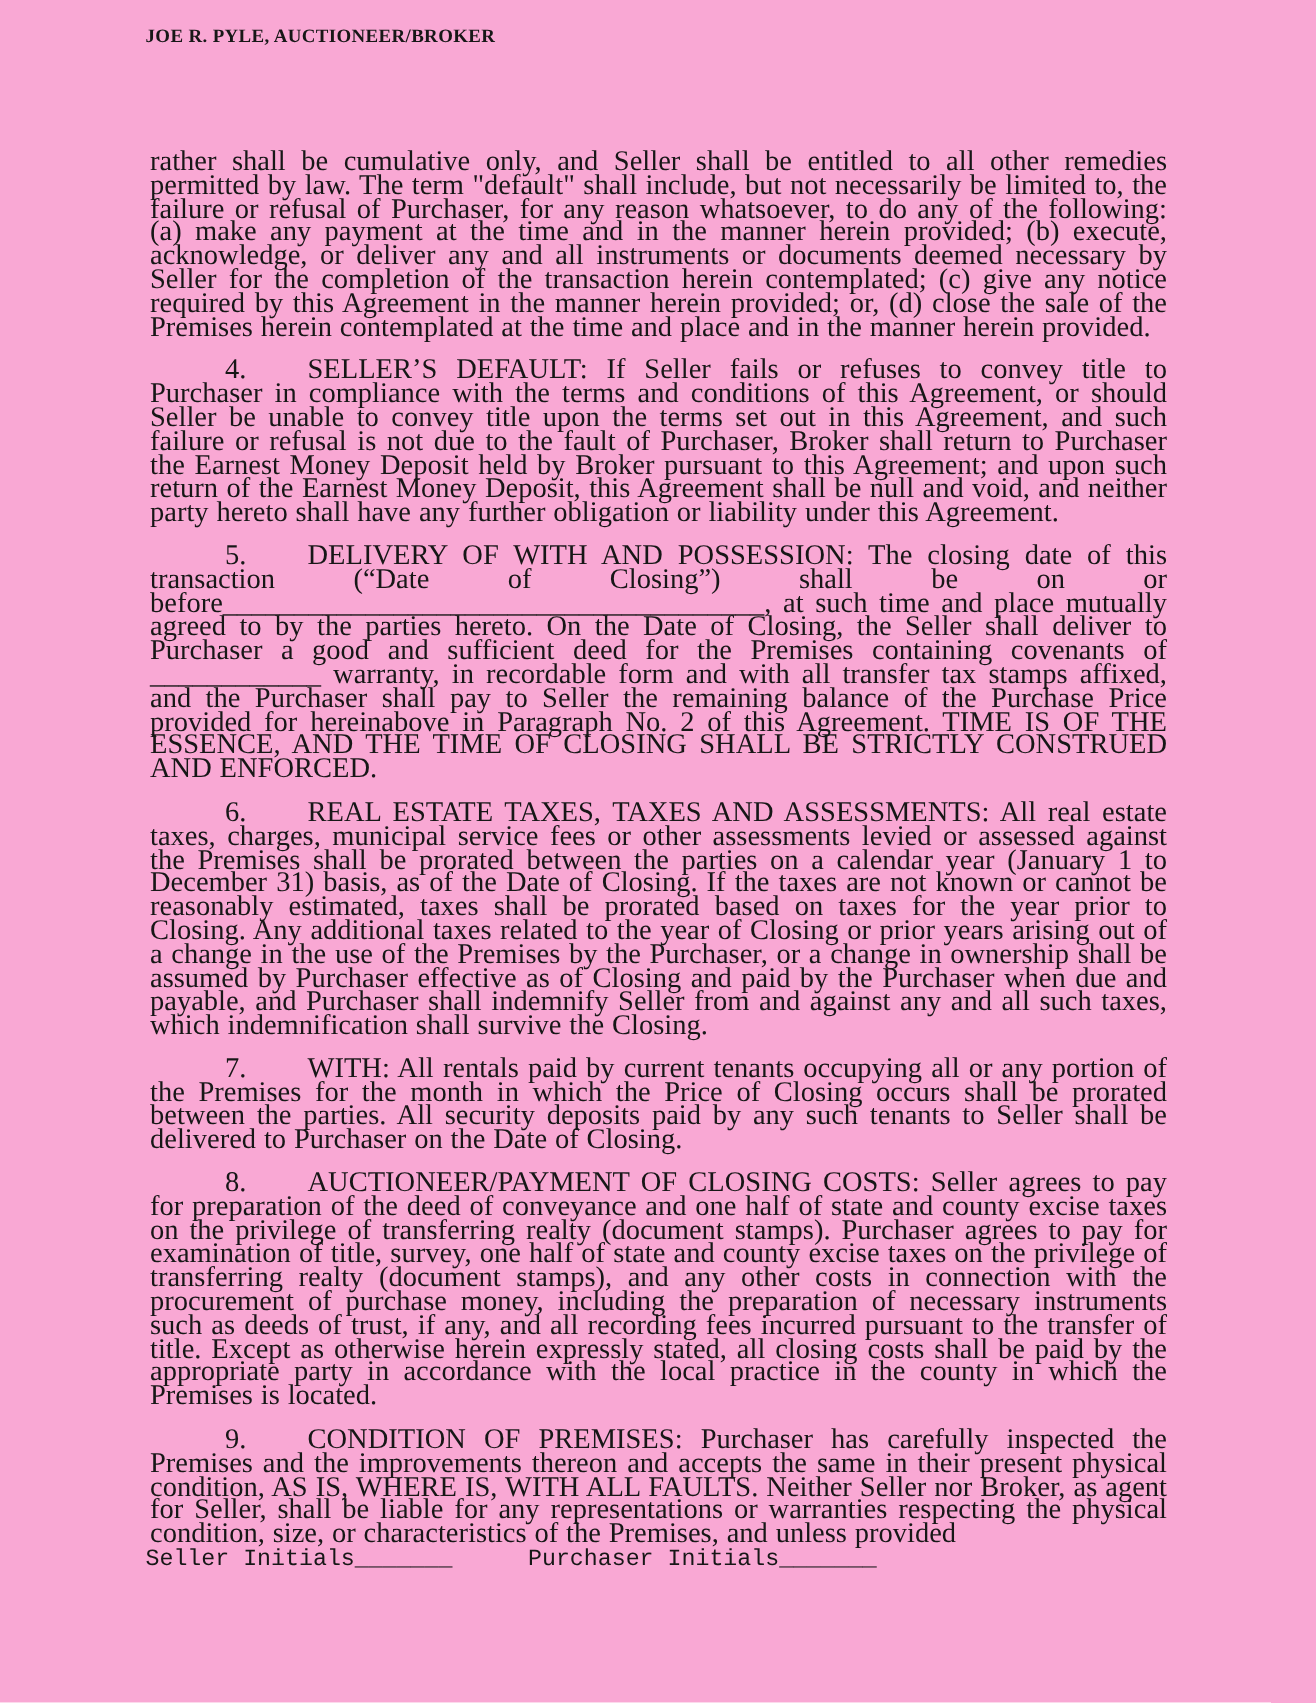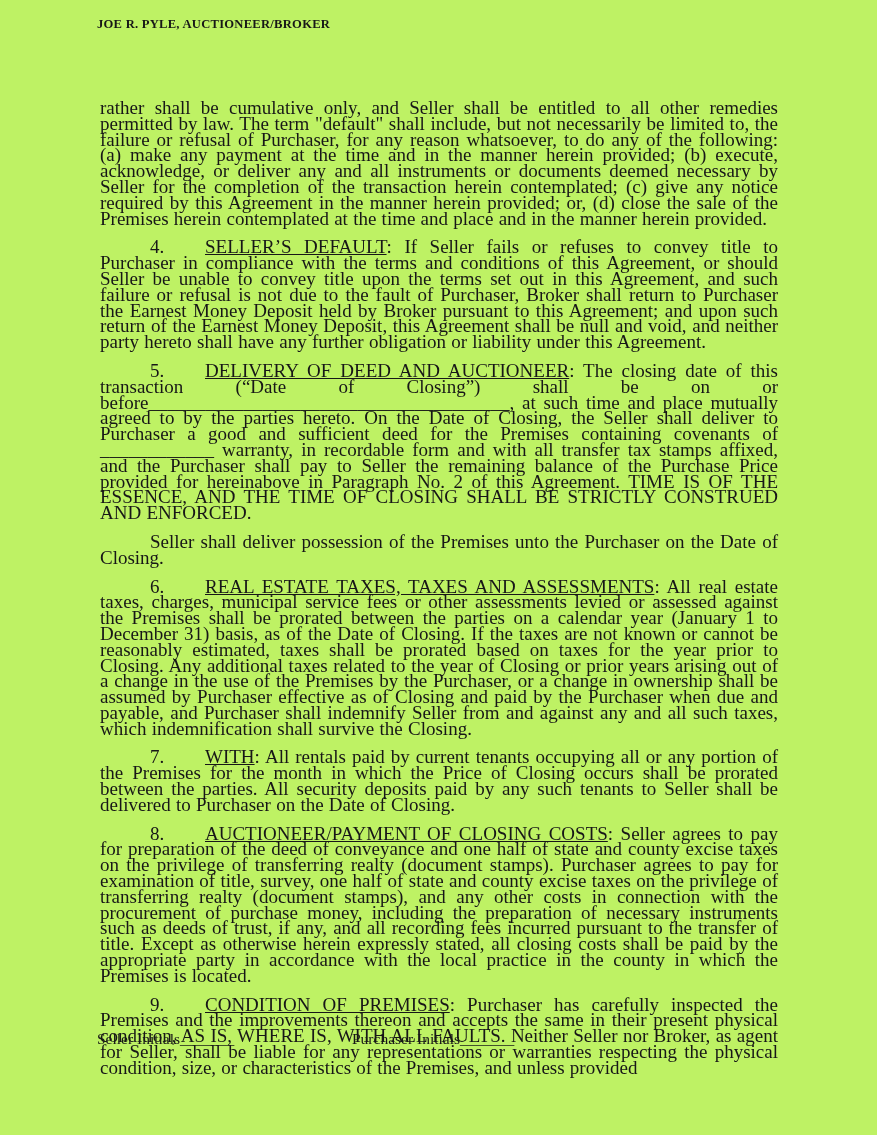--- a/index.html
+++ b/index.html
@@ -1,21 +1,21 @@
 <!DOCTYPE html>
 <html><head>
 <meta charset="utf-8">
 <style>
   * { margin: 0; padding: 0; box-sizing: border-box; }
   html, body { background: #ffffff; }
   .page {
     position: relative;
     width: 877px;
     height: 1135px;
-    background: #bef264;
+    background: #f9a8d4;
     font-family: "Liberation Serif", serif;
     color: #171717;
     overflow: hidden;
   }
   .doc-header {
     position: absolute;
     top: 17px;
     left: 97px;
     font-size: 12.6px;
     font-weight: bold;
@@ -34,50 +34,50 @@
   }
   .para { margin: 0 0 13px 0; }
   .para.numbered { text-indent: 50px; }
   .para.note { text-indent: 50px; }
   .para:last-child { margin-bottom: 0; }
   .num {
     display: inline-block;
     width: 55px;
     text-indent: 0;
   }
-  .heading { text-decoration: underline; }
+  .heading { }
   .footer-row {
     position: absolute;
     top: 1030px;
     left: 0;
     width: 802px;
     height: 24px;
     font-size: 15.5px;
+    font-family: Liberation Mono, monospace;
   }
   .seller-initials { position: absolute; left: 97px; top: 0; white-space: nowrap; }
   .purchaser-initials { position: absolute; left: 352px; top: 0; white-space: nowrap; }
 </style>
 </head>
 <body>
 
 <div class="page">
 
   <div class="doc-header">JOE R. PYLE, AUCTIONEER/BROKER</div>
 
   <div class="content">
 
     <p class="para"><span>rather shall be cumulative only, and Seller shall be entitled to all other remedies permitted by law. The term "default" shall include, but not necessarily be limited to, the failure or refusal of Purchaser, for any reason whatsoever, to do any of the following: (a) make any payment at the time and in the manner herein provided; (b) execute, acknowledge, or deliver any and all instruments or documents deemed necessary by Seller for the completion of the transaction herein contemplated; (c) give any notice required by this Agreement in the manner herein provided; or, (d) close the sale of the Premises herein contemplated at the time and place and in the manner herein provided.</span></p>
 
     <p class="para numbered"><span class="num">4.</span><span class="heading">SELLER’S DEFAULT</span><span>:</span>
       <span>If Seller fails or refuses to convey title to Purchaser in compliance with the terms and conditions of this Agreement, or should Seller be unable to convey title upon the terms set out in this Agreement, and such failure or refusal is not due to the fault of Purchaser, Broker shall return to Purchaser the Earnest Money Deposit held by Broker pursuant to this Agreement; and upon such return of the Earnest Money Deposit, this Agreement shall be null and void, and neither party hereto shall have any further obligation or liability under this Agreement.</span></p>
 
-    <p class="para numbered"><span class="num">5.</span><span class="heading">DELIVERY OF DEED AND AUCTIONEER</span><span>:</span>
+    <p class="para numbered"><span class="num">5.</span><span class="heading">DELIVERY OF WITH AND POSSESSION</span><span>:</span>
       <span>The closing date of this transaction (“Date of Closing”) shall be on or before______________________________________, at such time and place mutually agreed to by the parties hereto. On the Date of Closing, the Seller shall deliver to Purchaser a good and sufficient deed for the Premises containing covenants of ____________ warranty, in recordable form and with all transfer tax stamps affixed, and the Purchaser shall pay to Seller the remaining balance of the Purchase Price provided for hereinabove in Paragraph No. 2 of this Agreement. TIME IS OF THE ESSENCE, AND THE TIME OF CLOSING SHALL BE STRICTLY CONSTRUED AND ENFORCED.</span></p>
 
-    <p class="para note"><span>Seller shall deliver possession of the Premises unto the Purchaser on the Date of Closing.</span></p>
 
     <p class="para numbered"><span class="num">6.</span><span class="heading">REAL ESTATE TAXES, TAXES AND ASSESSMENTS</span><span>:</span>
       <span>All real estate taxes, charges, municipal service fees or other assessments levied or assessed against the Premises shall be prorated between the parties on a calendar year (January 1 to December 31) basis, as of the Date of Closing. If the taxes are not known or cannot be reasonably estimated, taxes shall be prorated based on taxes for the year prior to Closing. Any additional taxes related to the year of Closing or prior years arising out of a change in the use of the Premises by the Purchaser, or a change in ownership shall be assumed by Purchaser effective as of Closing and paid by the Purchaser when due and payable, and Purchaser shall indemnify Seller from and against any and all such taxes, which indemnification shall survive the Closing.</span></p>
 
     <p class="para numbered"><span class="num">7.</span><span class="heading">WITH</span><span>:</span>
       <span>All rentals paid by current tenants occupying all or any portion of the Premises for the month in which the Price of Closing occurs shall be prorated between the parties. All security deposits paid by any such tenants to Seller shall be delivered to Purchaser on the Date of Closing.</span></p>
 
     <p class="para numbered"><span class="num">8.</span><span class="heading">AUCTIONEER/PAYMENT OF CLOSING COSTS</span><span>:</span>
       <span>Seller agrees to pay for preparation of the deed of conveyance and one half of state and county excise taxes on the privilege of transferring realty (document stamps). Purchaser agrees to pay for examination of title, survey, one half of state and county excise taxes on the privilege of transferring realty (document stamps), and any other costs in connection with the procurement of purchase money, including the preparation of necessary instruments such as deeds of trust, if any, and all recording fees incurred pursuant to the transfer of title. Except as otherwise herein expressly stated, all closing costs shall be paid by the appropriate party in accordance with the local practice in the county in which the Premises is located.</span></p>
 

